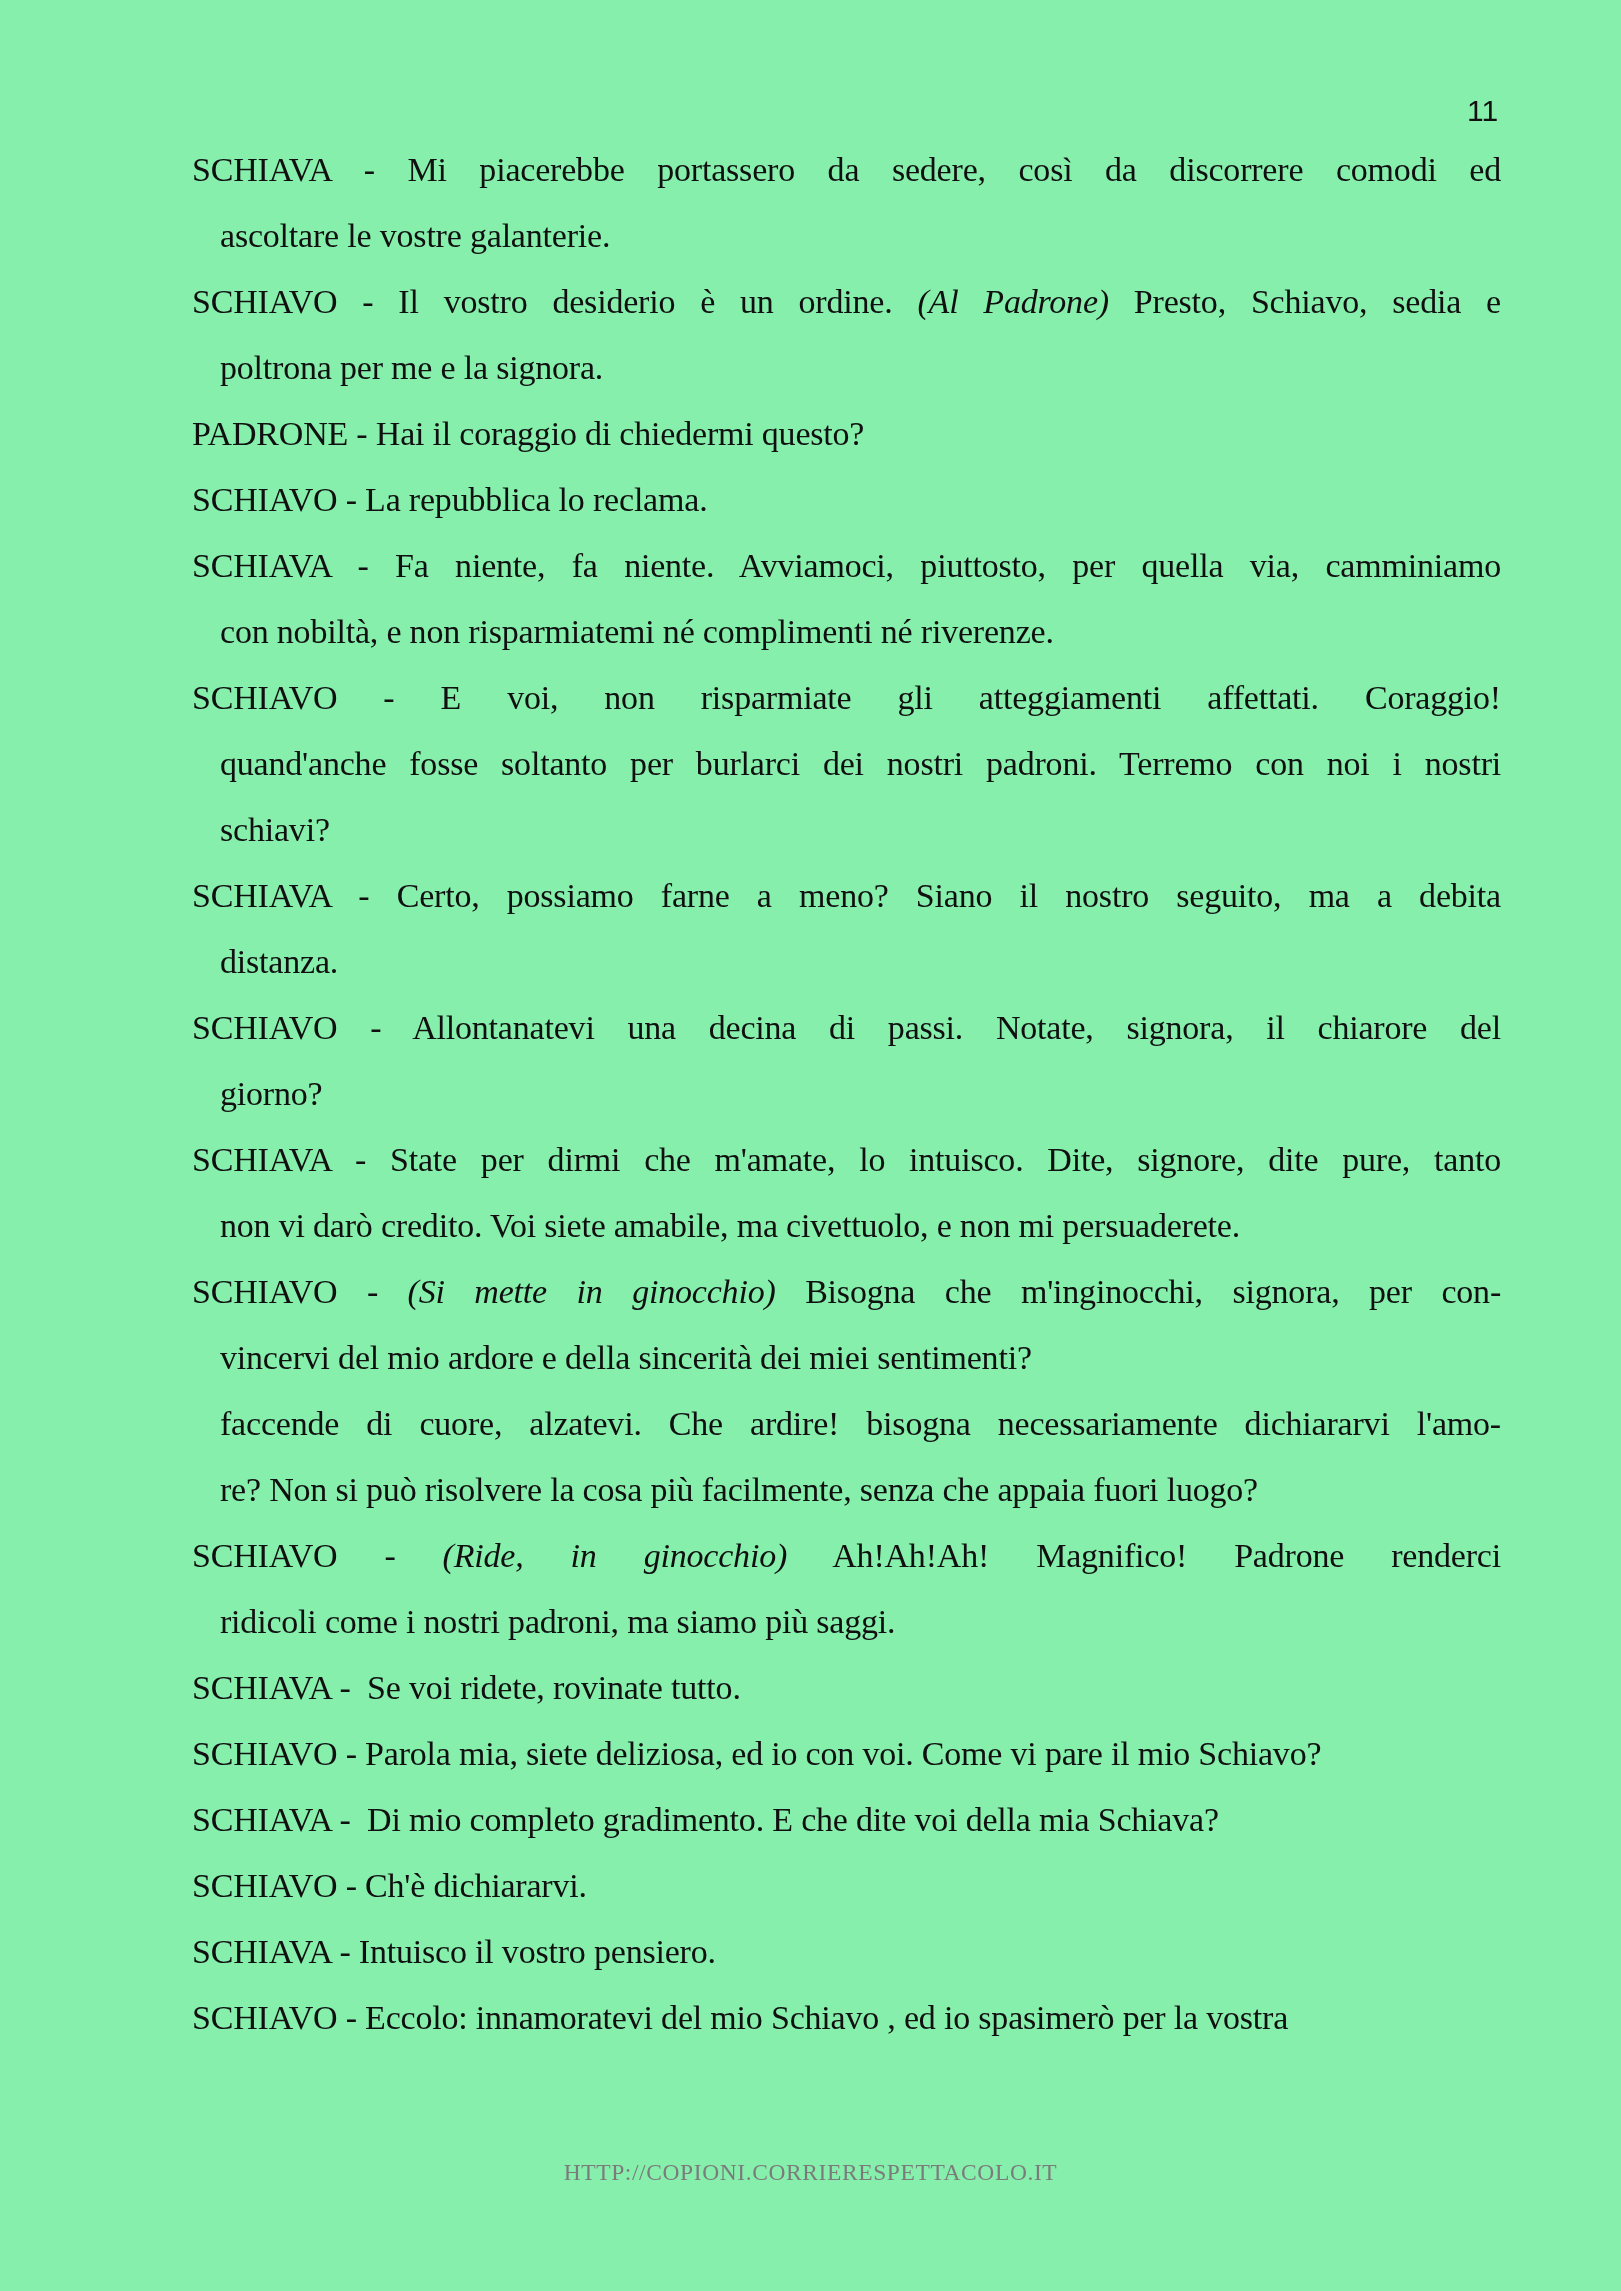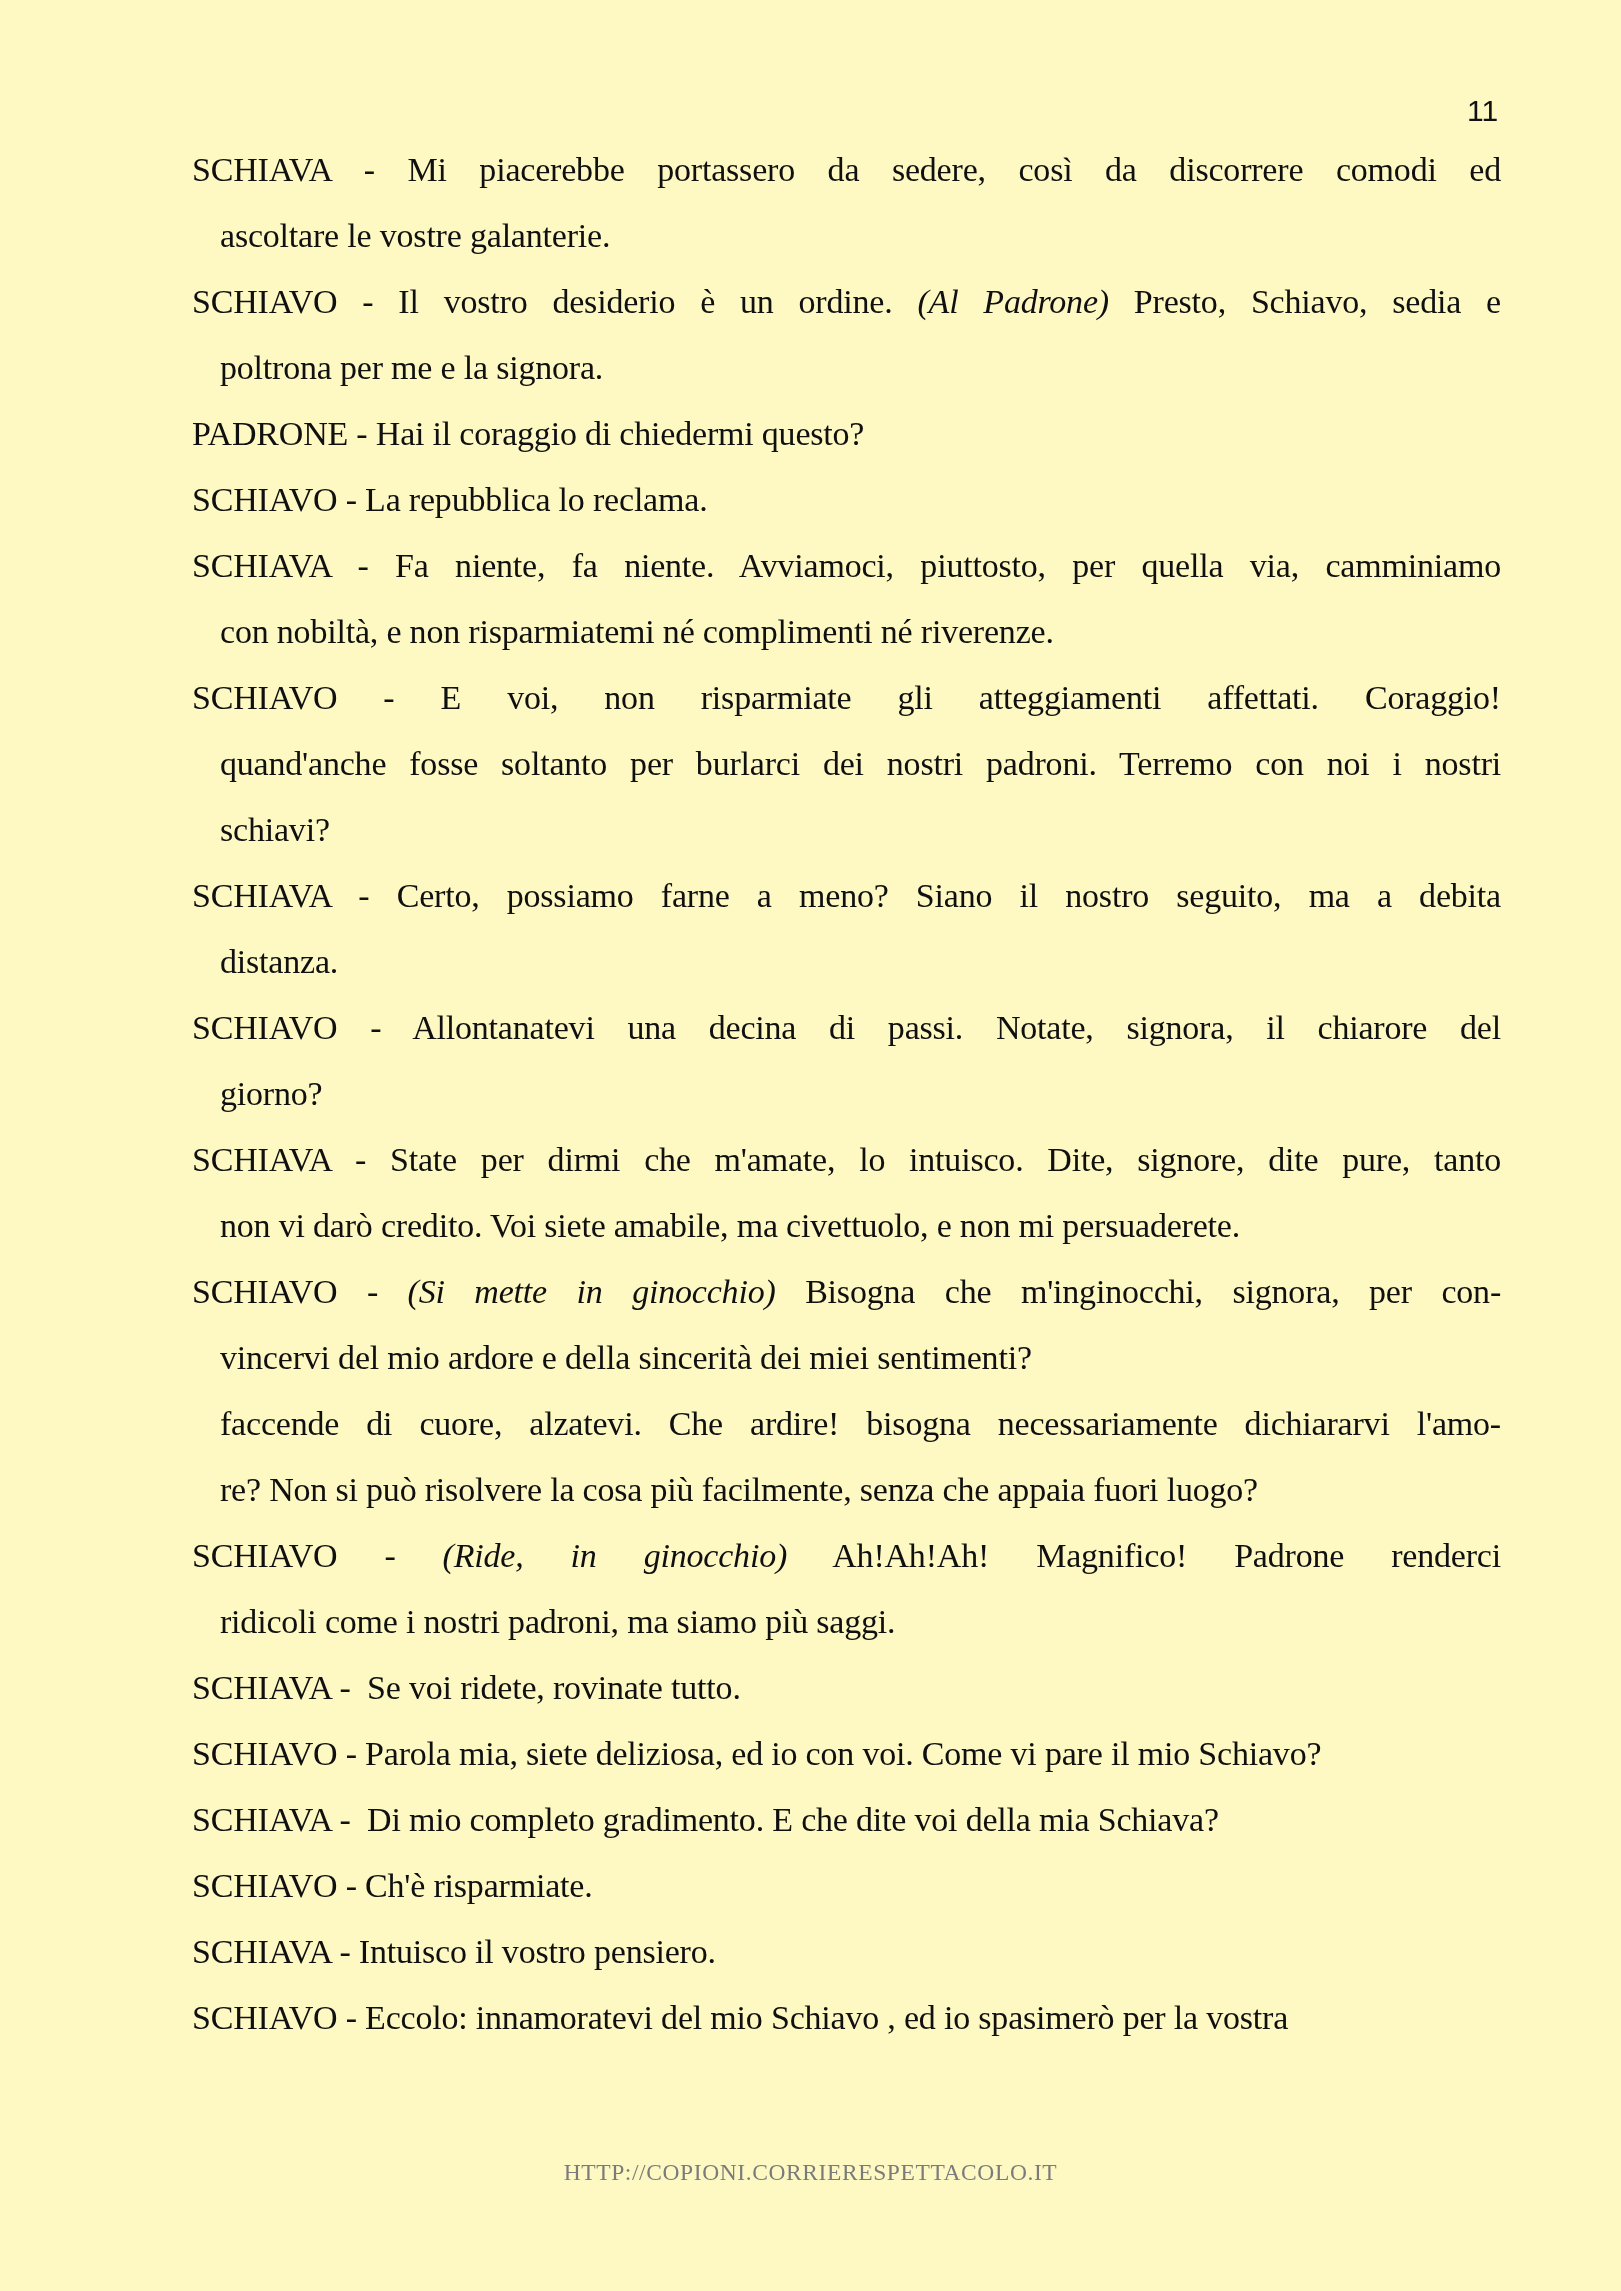--- a/index.html
+++ b/index.html
@@ -4,21 +4,21 @@
 <style>
   html, body {
     margin: 0;
     padding: 0;
     background: #ffffff;
   }
   .page {
     position: relative;
     width: 1621px;
     height: 2292px;
-    background: #fef9c3;
+    background: #86efac;
     overflow: hidden;
     font-family: "Liberation Serif", "DejaVu Serif", serif;
     color: #101010;
   }
   .page-number {
     position: absolute;
     top: 96px;
     left: 1467px;
     font-family: "Liberation Sans", "DejaVu Sans", sans-serif;
     font-size: 30px;
@@ -123,21 +123,21 @@
       <p class="para">
         <span class="line first"><b class="speaker">SCHIAVA - </b><span class="seg"> Se voi ridete, rovinate tutto.</span></span>
       </p>
       <p class="para">
         <span class="line first"><b class="speaker">SCHIAVO - </b><span class="seg">Parola mia, siete deliziosa, ed io con voi. Come vi pare il mio Schiavo?</span></span>
       </p>
       <p class="para">
         <span class="line first"><b class="speaker">SCHIAVA - </b><span class="seg"> Di mio completo gradimento. E che dite voi della mia Schiava?</span></span>
       </p>
       <p class="para">
-        <span class="line first"><b class="speaker">SCHIAVO - </b><span class="seg">Ch'è risparmiate.</span></span>
+        <span class="line first"><b class="speaker">SCHIAVO - </b><span class="seg">Ch'è dichiararvi.</span></span>
       </p>
       <p class="para">
         <span class="line first"><b class="speaker">SCHIAVA - </b><span class="seg">Intuisco il vostro pensiero.</span></span>
       </p>
       <p class="para">
         <span class="line first"><b class="speaker">SCHIAVO - </b><span class="seg">Eccolo: innamoratevi del mio Schiavo , ed io spasimerò per la vostra</span></span>
       </p>
     </main>
 
   <div class="footer">HTTP://COPIONI.CORRIERESPETTACOLO.IT</div>

